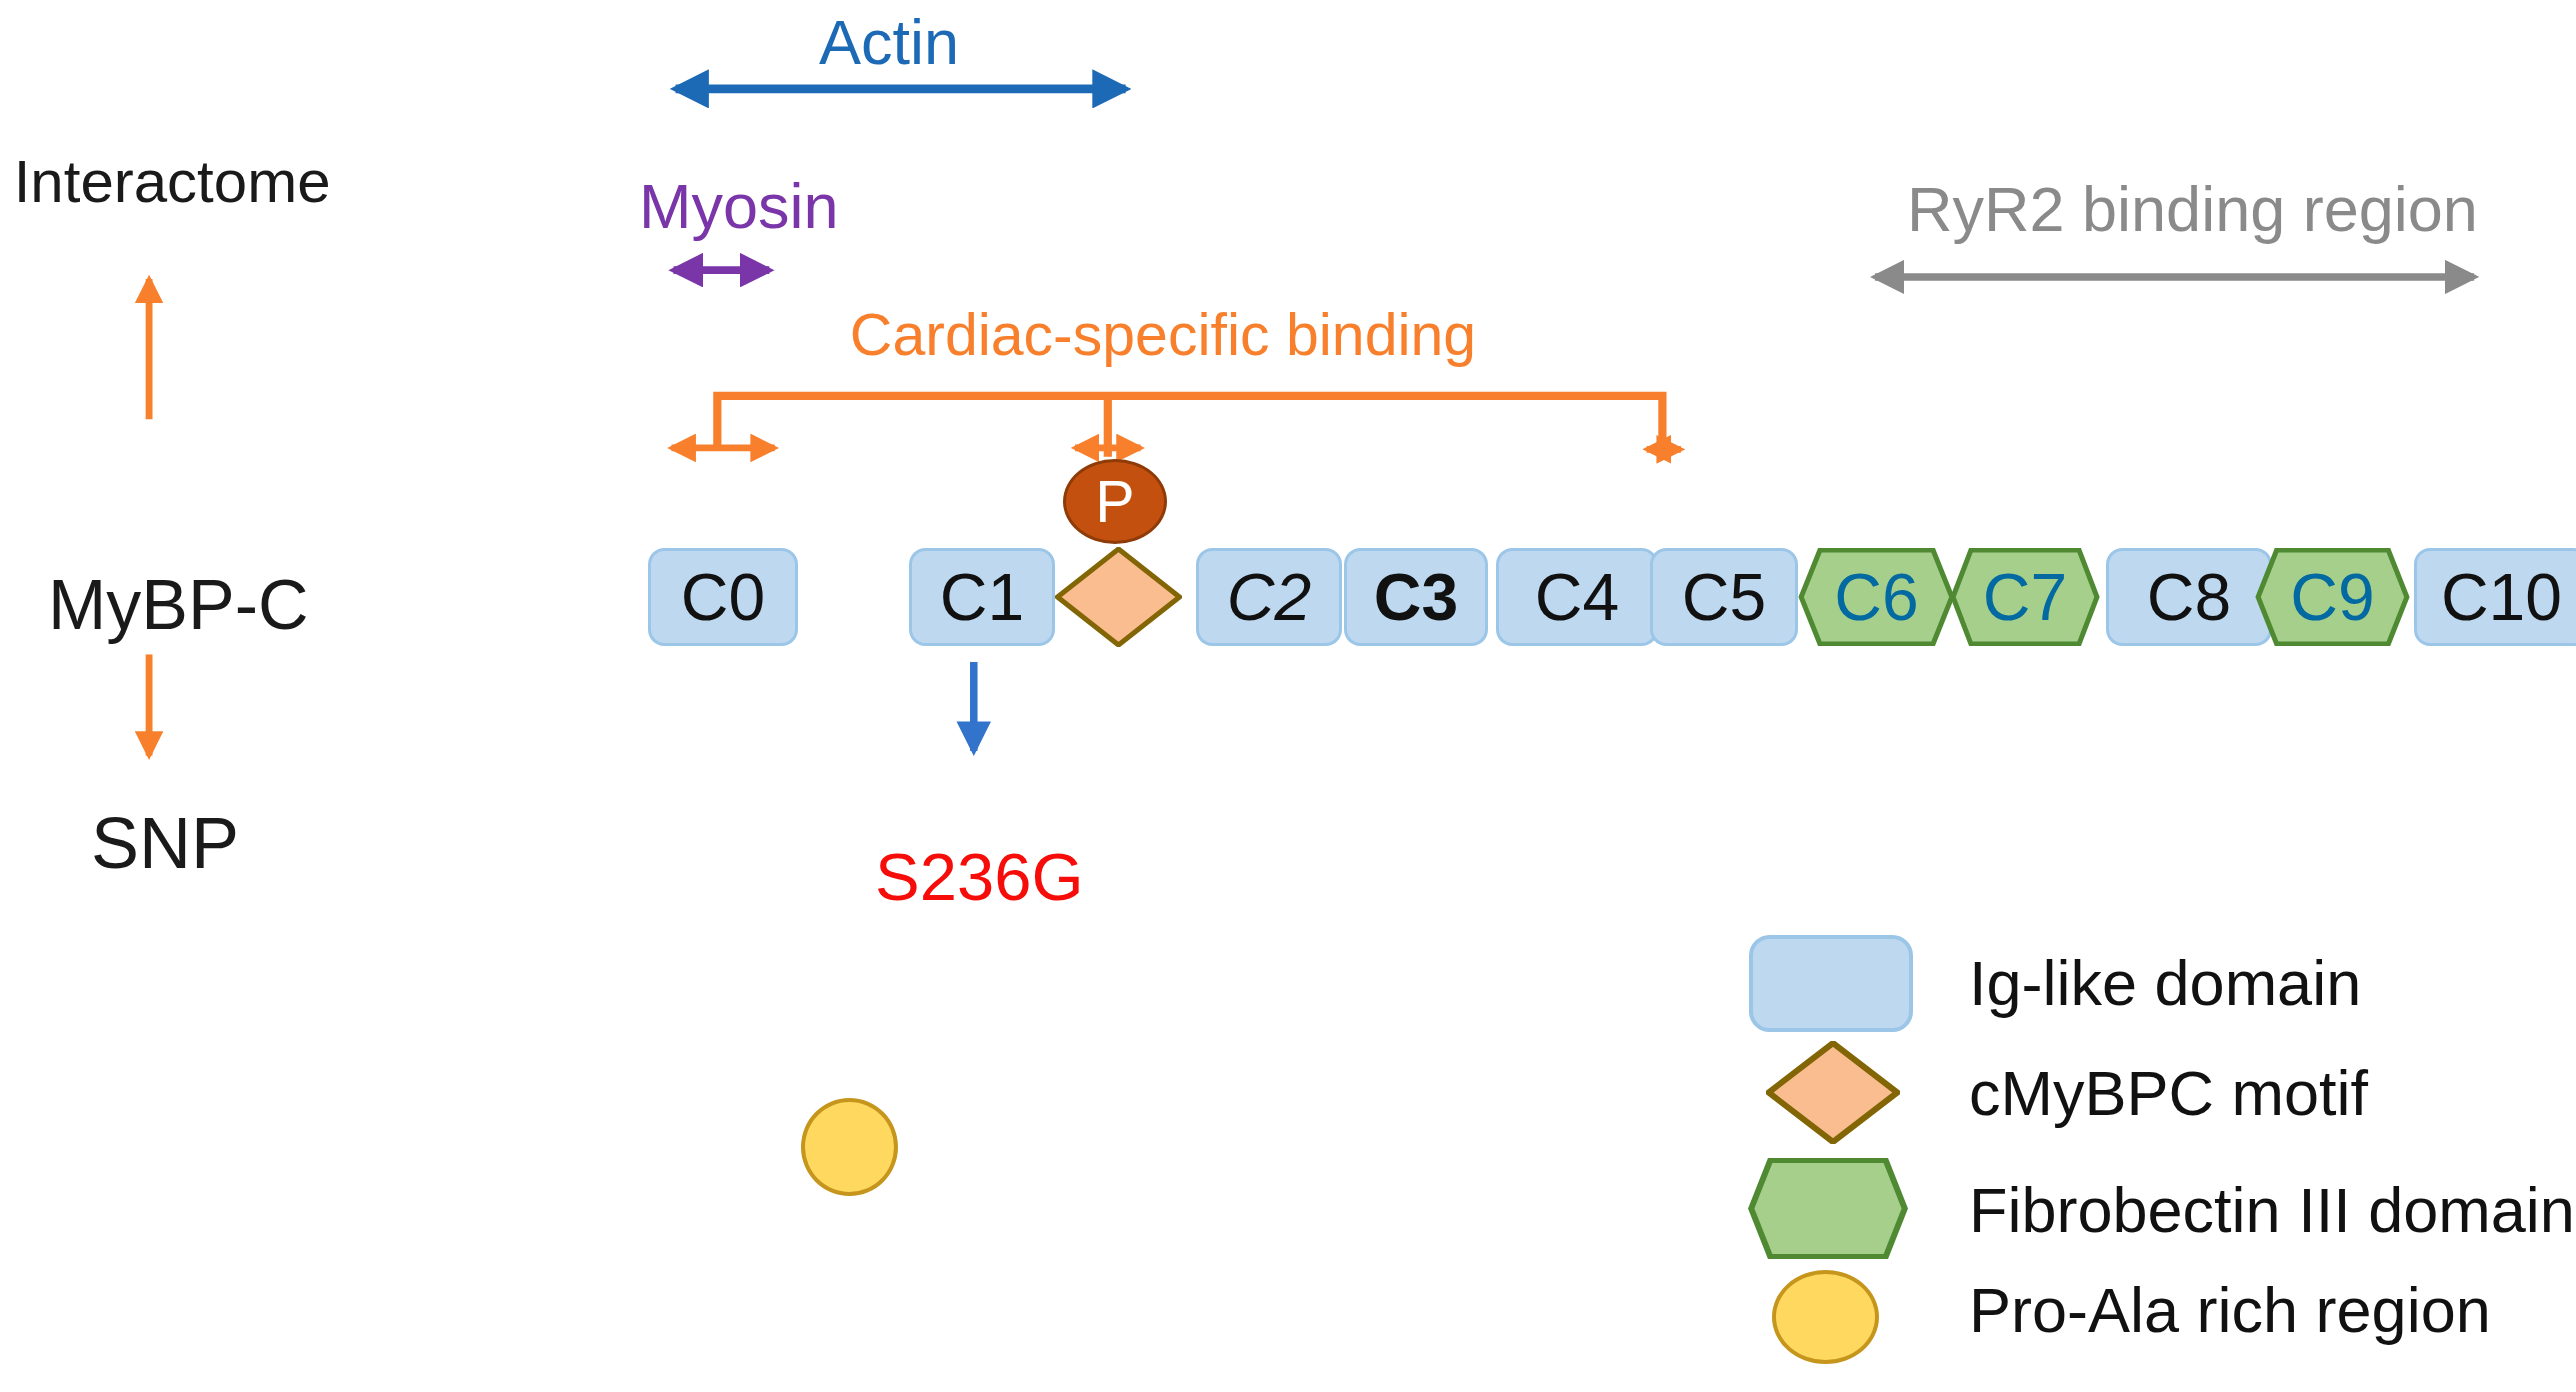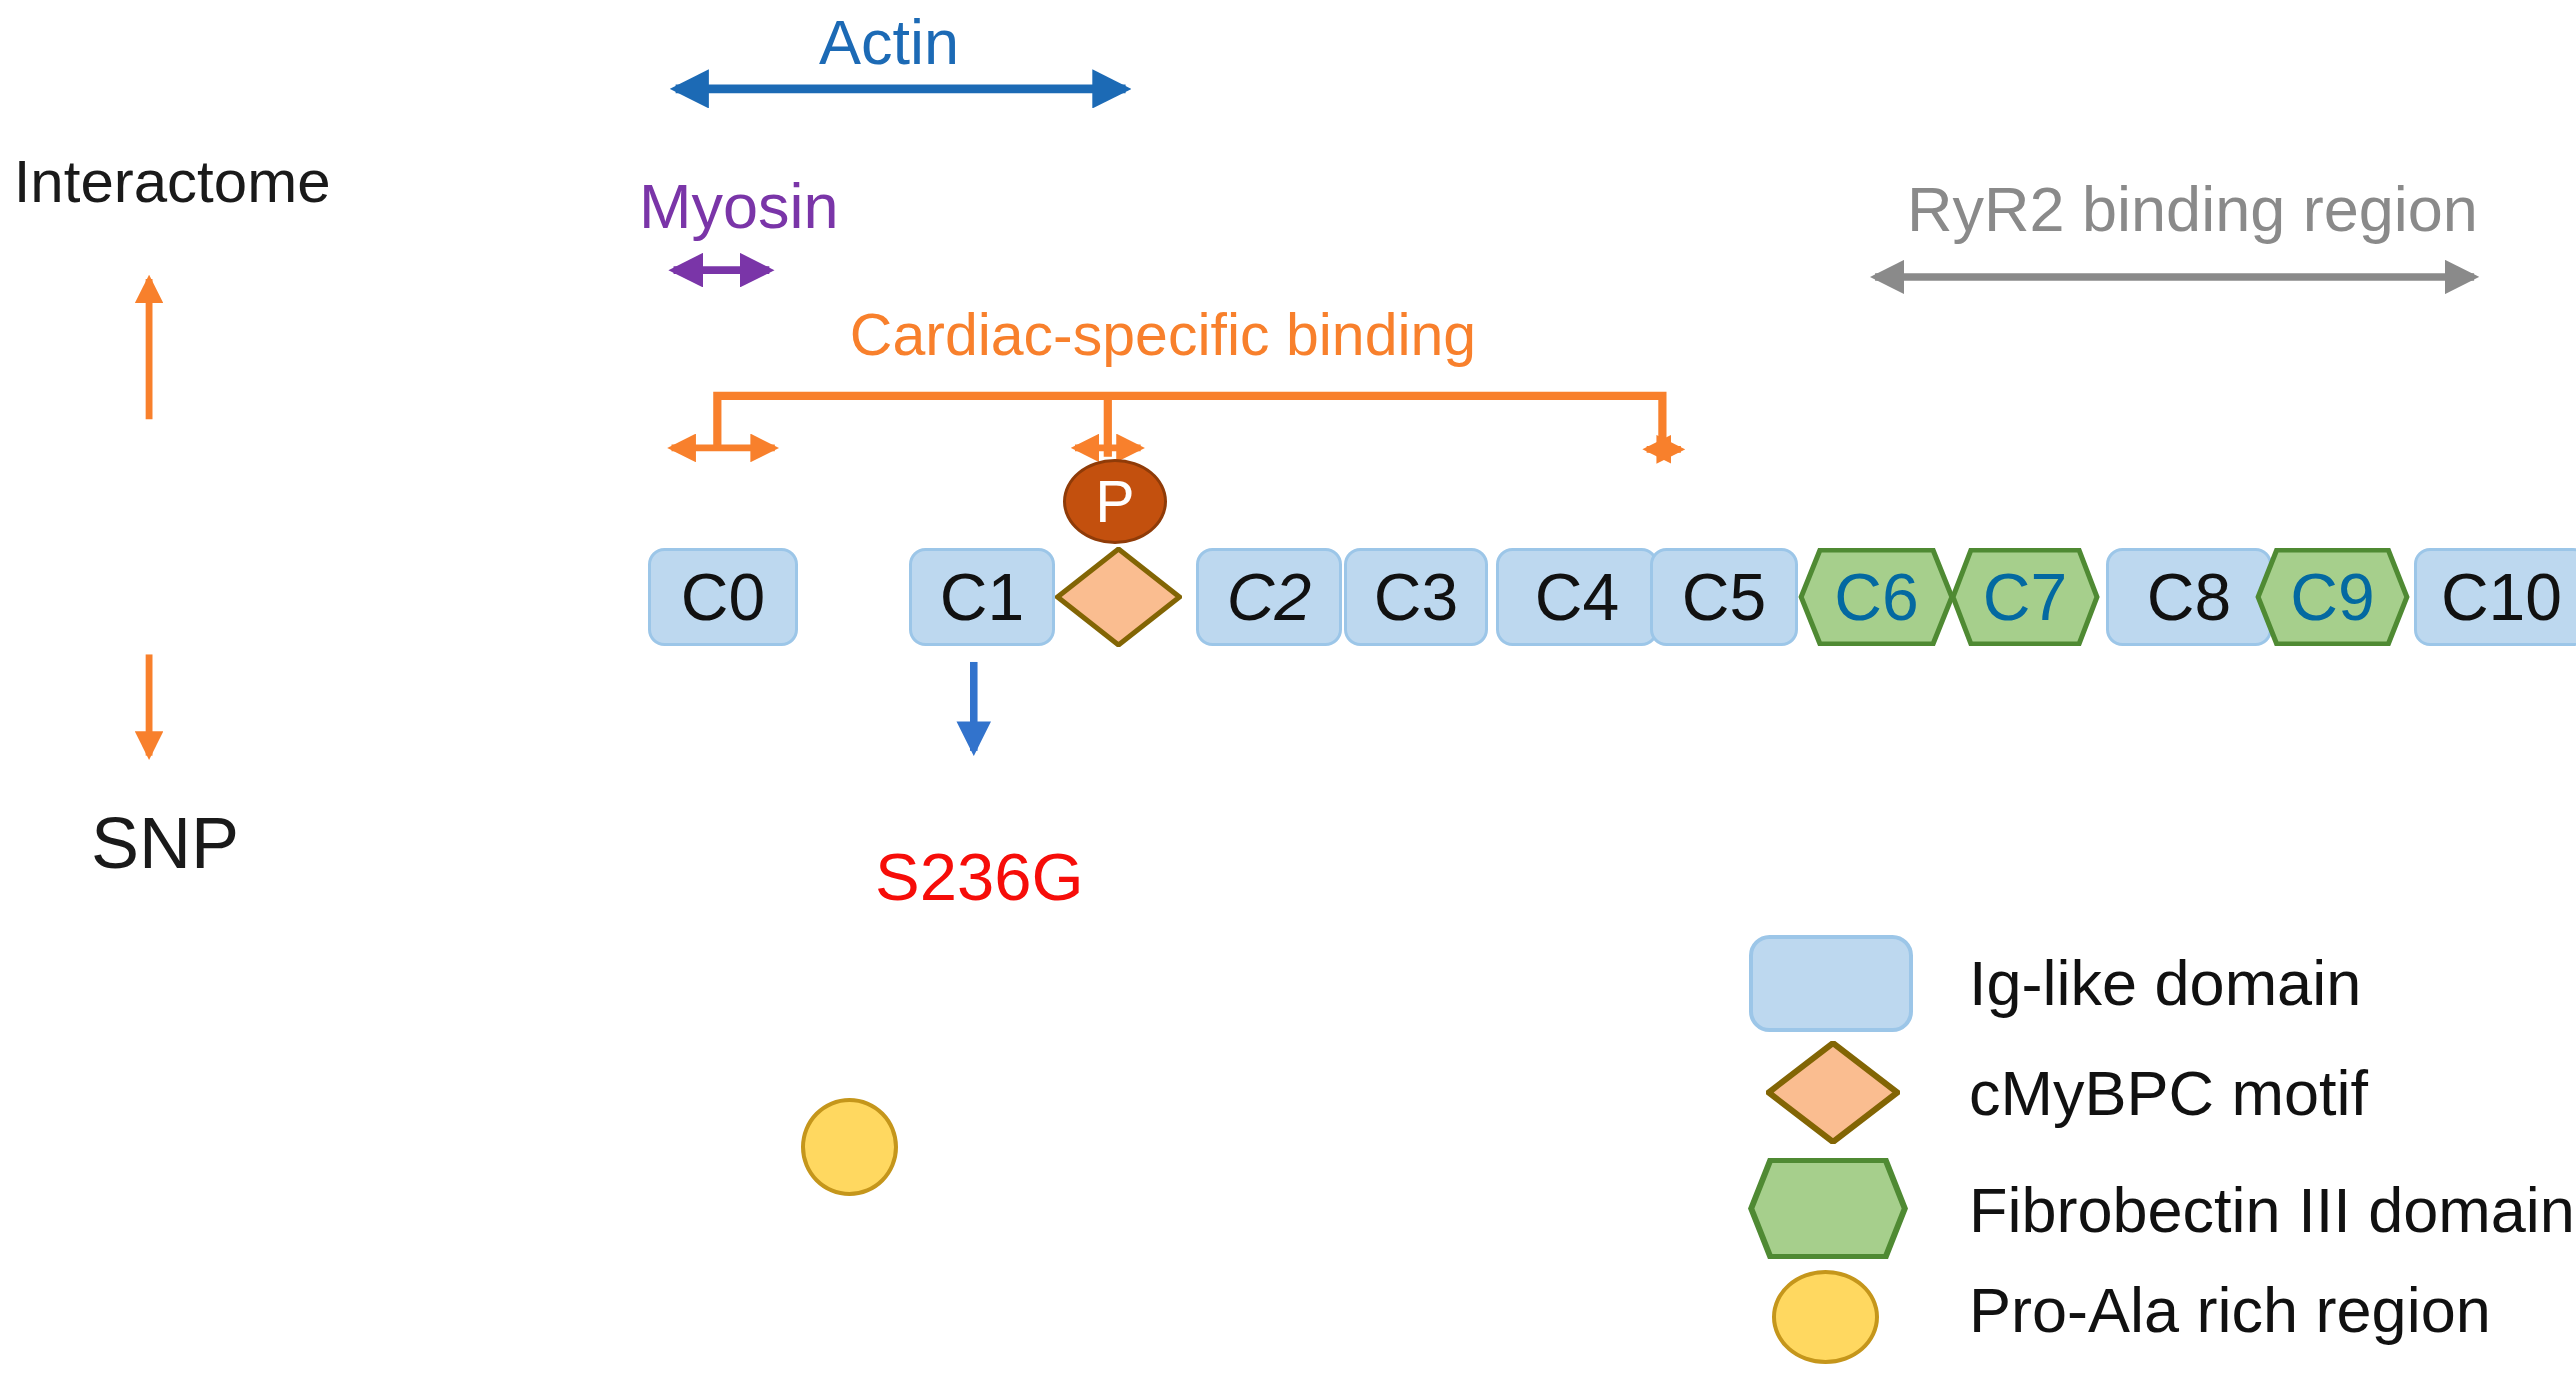--- a/index.html
+++ b/index.html
@@ -86,20 +86,21 @@
     <line x1="982" y1="655" x2="1133" y2="655" stroke="var(--accent-orange)" stroke-width="10" marker-start="url(#m-orange)" marker-end="url(#m-orange)"></line>
     <line x1="1572" y1="655" x2="1668" y2="655" stroke="var(--accent-orange)" stroke-width="10" marker-start="url(#m-orange)" marker-end="url(#m-orange)"></line>
     <line x1="2408" y1="657" x2="2458" y2="657" stroke="var(--accent-orange)" stroke-width="10" marker-start="url(#m-orange)" marker-end="url(#m-orange)"></line>
 
     <line x1="218" y1="613" x2="218" y2="408" stroke="var(--accent-orange)" stroke-width="10" marker-end="url(#m-orange)"></line>
     <line x1="218" y1="957" x2="218" y2="1105" stroke="var(--accent-orange)" stroke-width="10" marker-end="url(#m-orange)"></line>
     <line x1="1424" y1="968" x2="1424" y2="1098" stroke="var(--mutation-arrow-blue)" stroke-width="11" marker-end="url(#m-royal)"></line>
   </svg>
 
   <div class="lbl interactome">Interactome</div>
+  <div class="lbl mybpc">MyBP-C</div>
   <div class="lbl snp">SNP</div>
 
   <div class="lbl centered actin">Actin</div>
   <div class="lbl myosin">Myosin</div>
   <div class="lbl ryr2">RyR2 binding region</div>
   <div class="lbl centered cardiac">Cardiac-specific binding</div>
 
   <div class="p-circle">
     <span>P</span>
   </div>
@@ -118,21 +119,21 @@
 
     <div class="diamond" style="left:1055px;top:-0.7px;width:127px;height:100px;">
       <svg class="shape-svg" width="127" height="100" viewBox="0 0 100 100" preserveAspectRatio="none">
         <polygon points="50,2 98,50 50,98 2,50" fill="var(--motif-fill)" stroke="var(--motif-stroke)" stroke-width="5" vector-effect="non-scaling-stroke" stroke-linejoin="miter"></polygon>
       </svg>
     </div>
 
     <div class="igbox" style="left:1196px;width:146px;font-style:italic;">
       <span>C2</span>
     </div>
-    <div class="igbox" style="left:1344px;width:144px;">
+    <div class="igbox" style="left:1344px;width:144px;font-weight:bold;">
       <span>C3</span>
     </div>
     <div class="igbox" style="left:1496px;width:162px;">
       <span>C4</span>
     </div>
     <div class="igbox" style="left:1650px;width:148px;">
       <span>C5</span>
     </div>
 
     <div class="hex" style="left:1798px;width:157px;">

